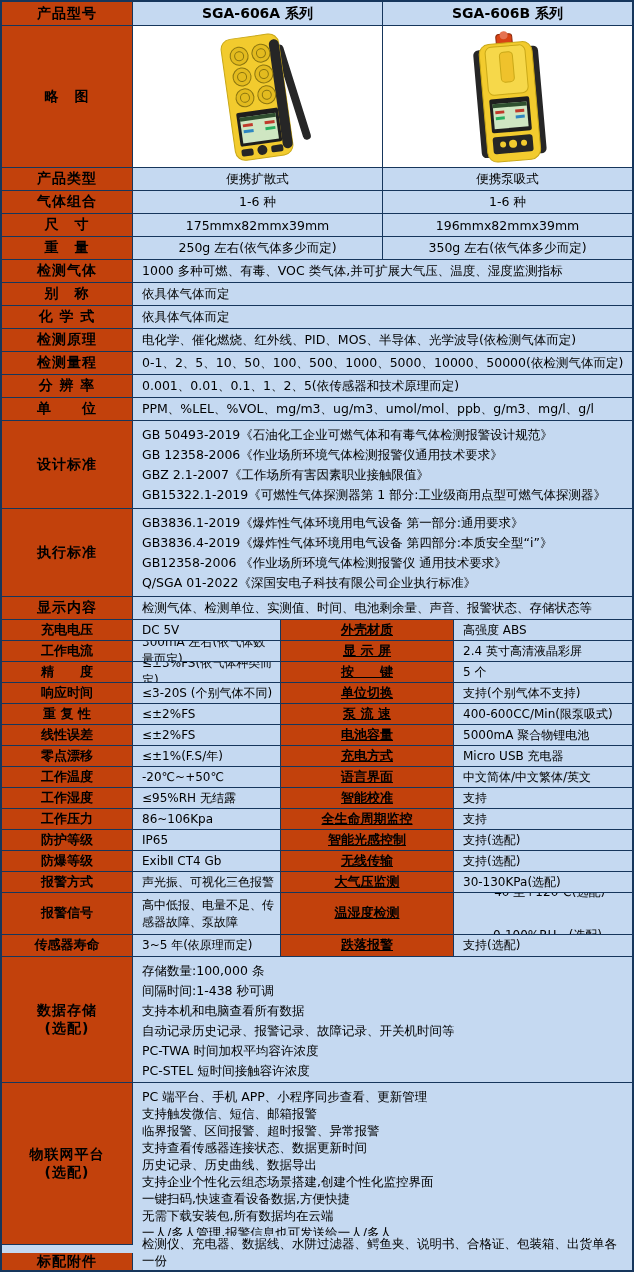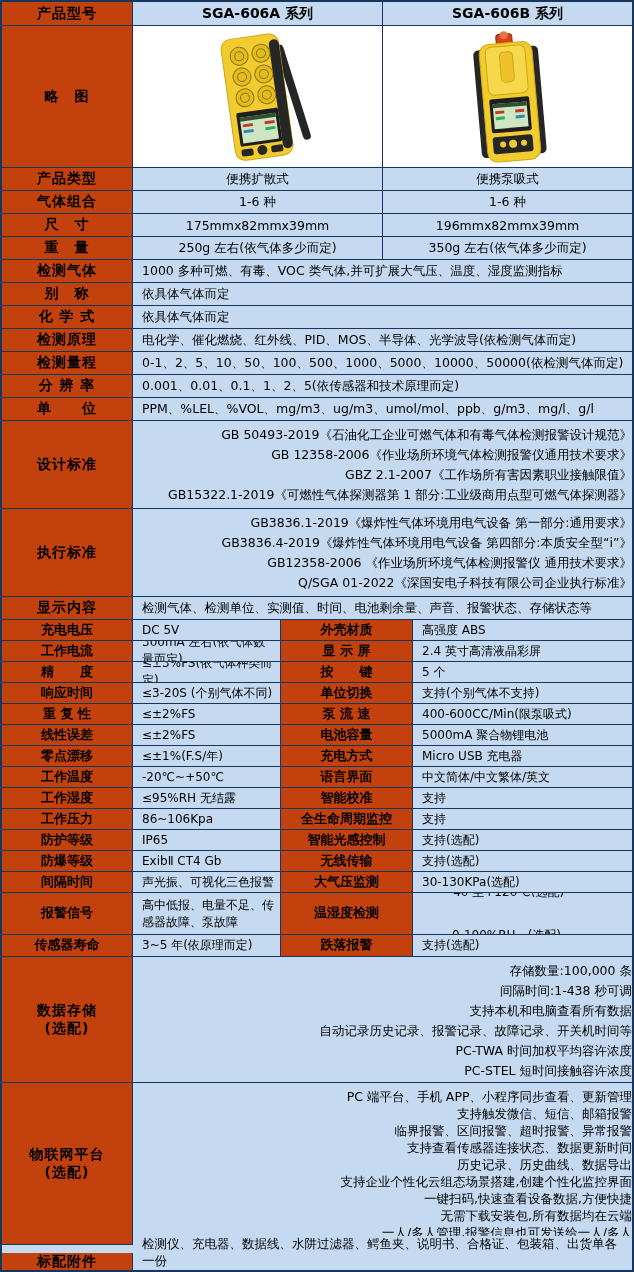--- a/index.html
+++ b/index.html
@@ -23,28 +23,28 @@
   .val{ background:#C5D9F1; font-size:12.5px; display:flex; align-items:center; }
   .v-center{ justify-content:center; text-align:center; }
   .v-left{ justify-content:flex-start; padding-left:9px; padding-right:4px; text-align:left; }
   .v-bold{ font-weight:bold; font-size:14px; }
   .imgcell{ background:#ffffff; display:flex; align-items:center; justify-content:center; }
   
   .c-lbl{ width:131px; }
   .c-a{ width:250px; }
   .c-b{ width:249px; }
   .c-span{ width:499px; }
-  .q1{ width:131px; } .q2{ width:148px; } .q3{ width:132px; } .q4{ width:178px; }
+  .q1{ width:131px; } .q2{ width:148px; } .q3{ width:173px;text-decoration:underline; } .q4{ width:178px; }
   
   .h-head{ height:24px; } .h-img{ height:142px; } .h-s{ height:23px; }
   .h-std{ height:88px; } .h-quad{ height:21px; } .h-alarm{ height:42px; }
   .h-sens{ height:22px; } .h-store{ height:126px; } .h-iot{ height:162px; } .h-acc{ height:25px; }
   .quad .lbl{ font-size:13px; letter-spacing:0; }
   .quad .val{ font-size:12px; }
-  .multiline{ display:block; padding:4px 0 0 9px;text-align:right; }
+  .multiline{ display:block; padding:4px 0 0 9px; }
   .multiline div{ line-height:20px; white-space:nowrap; }
   .ml-store div{ line-height:20px; }
   .ml-iot{ padding-top:5px; }
   .ml-iot div{ line-height:17px; }
   .ml-2line{ display:flex; flex-direction:column; justify-content:center; padding-left:9px;gap:24px; }
   .ml-2line div{ line-height:19px; }
   .wrapval{ line-height:17px; padding-top:0; padding-bottom:0; }
 </style>
 </head>
 <body>
@@ -261,21 +261,21 @@
     <div class="cell lbl q3">智能光感控制</div>
     <div class="cell val v-left q4">支持(选配)</div>
   </div>
   <div class="row h-quad quad">
     <div class="cell lbl q1">防爆等级</div>
     <div class="cell val v-left q2">ExibⅡ CT4 Gb</div>
     <div class="cell lbl q3">无线传输</div>
     <div class="cell val v-left q4">支持(选配)</div>
   </div>
   <div class="row h-quad quad">
-    <div class="cell lbl q1">间隔时间</div>
+    <div class="cell lbl q1">报警方式</div>
     <div class="cell val v-left q2">声光振、可视化三色报警</div>
     <div class="cell lbl q3">大气压监测</div>
     <div class="cell val v-left q4">30-130KPa(选配)</div>
   </div>
 
   <div class="row h-alarm quad">
     <div class="cell lbl q1">报警信号</div>
     <div class="cell val v-left q2 wrapval">高中低报、电量不足、传感器故障、泵故障</div>
     <div class="cell lbl q3">温湿度检测</div>
     <div class="cell val q4 ml-2line">

